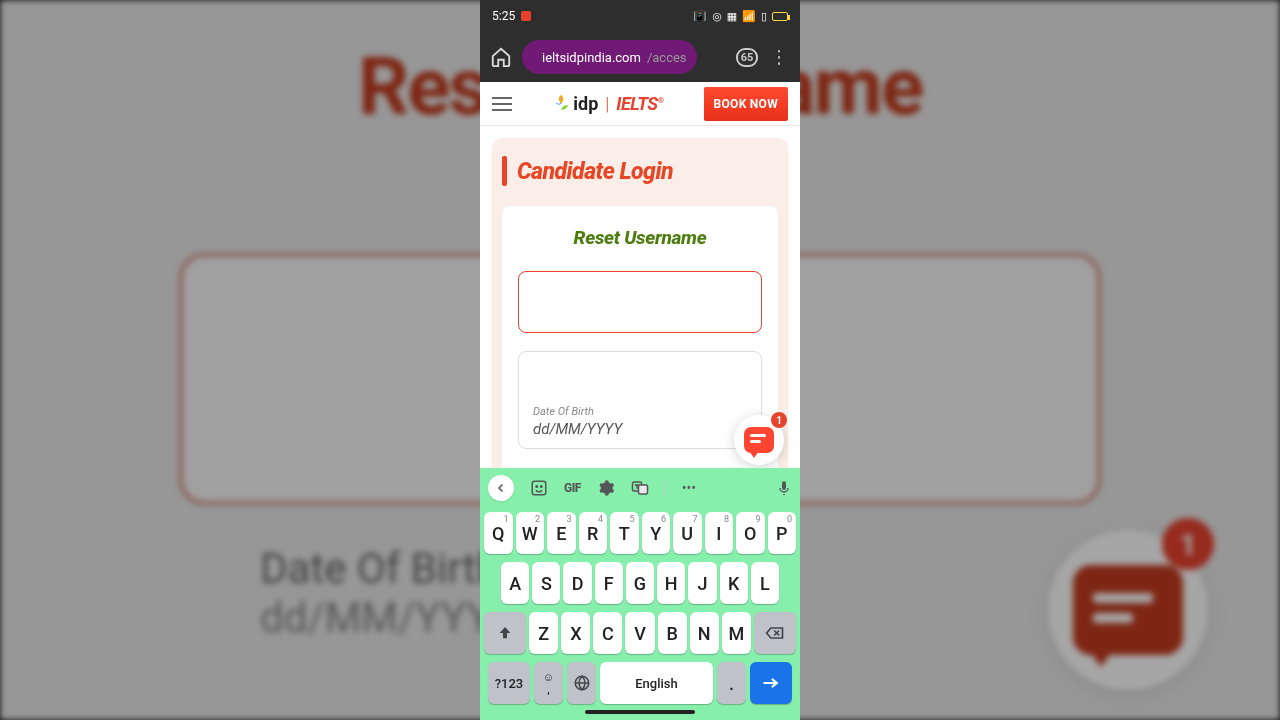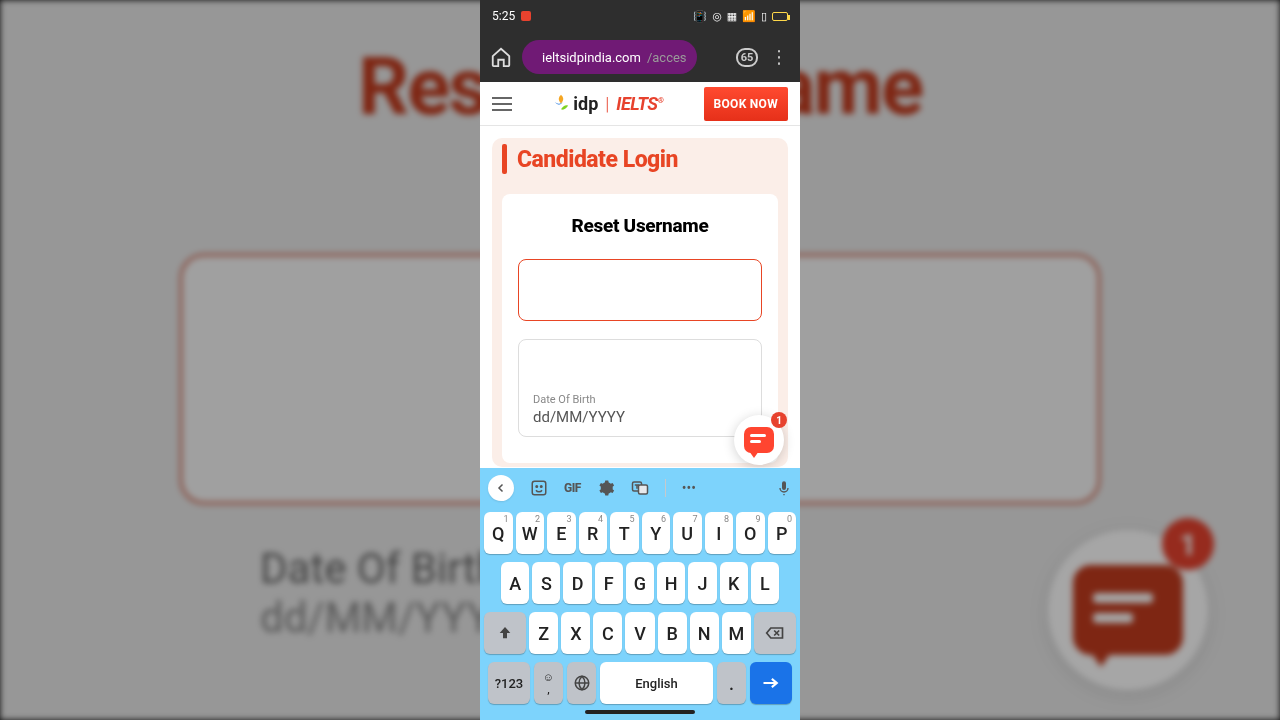--- a/index.html
+++ b/index.html
@@ -43,39 +43,39 @@
   .hamburger span { width: 20px; height: 2px; background: #666; }
   .logo { display: flex; align-items: center; gap: 3px; font-weight: 700; font-size: 18px; margin-left: auto; margin-right: auto; }
   .logo-leaf { font-size: 16px; }
   .logo-idp { color: #222; }
   .logo-pipe { color: #e7422e; font-weight: 300; margin: 0 4px; }
   .logo-ielts { color: #e7422e; font-style: italic; letter-spacing: -0.5px; }
   .logo-ielts sup { font-size: 8px; }
   .book-btn { background: linear-gradient(180deg, #ff4a30, #e63019); color: #fff; font-weight: 700; font-size: 12px; padding: 10px 10px; border: none; border-radius: 2px; letter-spacing: 0.3px; }
   
   .content { padding: 12px; background: #fff; }
-  .login-panel { background: #fbeee8; border-radius: 10px; padding: 6px 10px 4px 10px; }
+  .login-panel { background: #fbeee8; border-radius: 10px; padding: 18px 10px 4px 10px; font-style: italic; }
   .login-title { display: flex; align-items: center; gap: 10px; margin-bottom: 20px; }
   .login-bar { width: 5px; height: 30px; background: #e84524; border-radius: 2px; }
   .login-text { color: #e84524; font-size: 23px; font-weight: 800; letter-spacing: -0.5px; }
   .form-card { background: #fff; border-radius: 8px; padding: 20px 16px 26px 16px; }
-  .form-title { color: #000000; font-size: 19px; font-weight: 800; text-align: center; margin-bottom: 22px; letter-spacing: -0.3px; }
+  .form-title { color: #4d7c0f; font-size: 19px; font-weight: 800; text-align: center; margin-bottom: 22px; letter-spacing: -0.3px; }
   .input-active { width: 100%; height: 62px; border: 1px solid #e84524; border-radius: 8px; padding: 10px 14px; background: #fff; }
   .input-dob { width: 100%; border: 1px solid #ddd; border-radius: 8px; padding: 10px 14px; margin-top: 18px; background: #fff; }
   .input-label { font-size: 11px; color: #888; margin-top: 43px; }
   .input-value { font-size: 15px; color: #555; margin-top: 2px; }
   
   .chat-fab { position: absolute; right: 16px; top: 415px; width: 50px; height: 50px; background: #fff; border-radius: 50%; box-shadow: 0 2px 12px rgba(0,0,0,0.18); display: flex; align-items: center; justify-content: center; }
   .chat-fab-inner { width: 30px; height: 26px; background: #ff4530; border-radius: 7px; position: relative; }
   .chat-fab-inner::after { content:''; position:absolute; bottom:-5px; left:5px; border-left:5px solid transparent; border-right:5px solid transparent; border-top:7px solid #ff4530; }
   .chat-fab-l1 { position: absolute; top: 7px; left: 6px; width: 16px; height: 3px; background: #fff; border-radius: 2px; }
   .chat-fab-l2 { position: absolute; top: 13px; left: 6px; width: 11px; height: 3px; background: #fff; border-radius: 2px; }
   .chat-fab-badge { position: absolute; top: -3px; right: -3px; width: 16px; height: 16px; background: #e7422e; border-radius: 50%; color: #fff; font-size: 10px; font-weight: 700; display: flex; align-items: center; justify-content: center; }
   
-  .keyboard { position: absolute; bottom: 0; left: 0; right: 0; background: #7dd3fc; padding-bottom: 6px; }
+  .keyboard { position: absolute; bottom: 0; left: 0; right: 0; background: #86efac; padding-bottom: 6px; }
   .kb-toolbar { height: 40px; display: flex; align-items: center; padding: 0 8px; gap: 16px; }
   .kb-chev { width: 26px; height: 26px; background: #fff; border-radius: 50%; display: flex; align-items: center; justify-content: center; color: #555; box-shadow: 0 1px 2px rgba(0,0,0,0.1); }
   .kb-tool { color: #555; font-size: 14px; display: flex; align-items: center; }
   .kb-tool.gif { font-weight: 800; font-size: 12px; letter-spacing: -0.5px; }
   .kb-sep { width: 1px; height: 18px; background: #c7c9cc; }
   .kb-mic { margin-left: auto; }
   .kb-rows { padding: 4px 4px 0 4px; }
   .kb-row { display: flex; gap: 3px; margin-bottom: 8px; }
   .key { flex: 1; height: 42px; background: #fff; border-radius: 6px; box-shadow: 0 1px 1px rgba(0,0,0,0.25); display: flex; align-items: center; justify-content: center; font-size: 18px; font-weight: 500; color: #222; position: relative; }
   .key sup { position: absolute; top: 2px; right: 4px; font-size: 9px; color: #888; font-weight: 400; }

